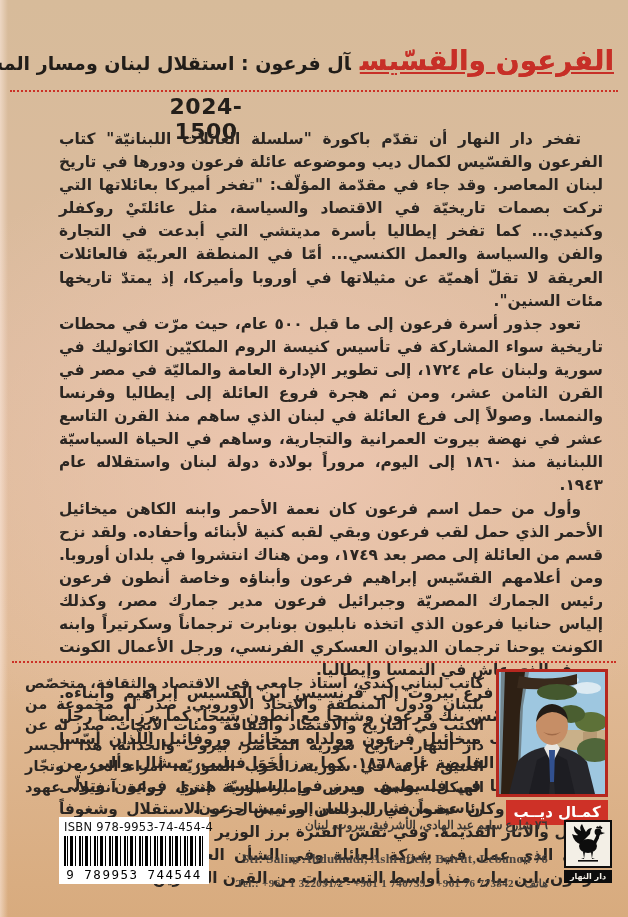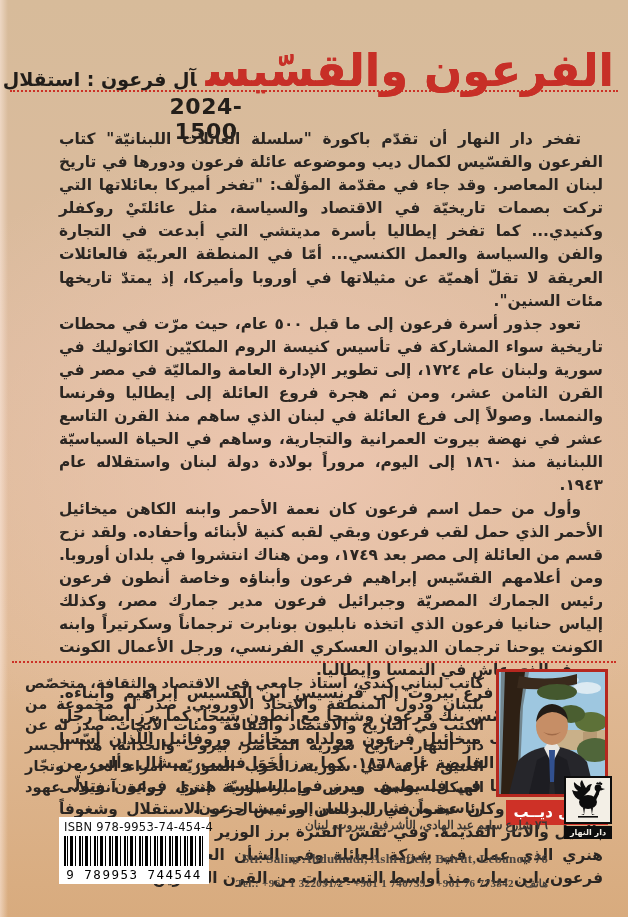--- a/index.html
+++ b/index.html
@@ -18,23 +18,24 @@
     position:absolute;left:0;top:0;bottom:0;width:8px;
     background:linear-gradient(90deg,rgba(255,238,228,.55),rgba(255,238,228,0));
     pointer-events:none;
   }
   
   .title-line{
     position:absolute;top:44px;left:12px;right:14px;
     direction:rtl;text-align:right;white-space:nowrap;
   }
   .book-title{
-    font-size:45px;font-weight:bold;color:#c72f27;
+    font-size:28px;font-weight:bold;color:#c72f27;
     letter-spacing:-1px;
     text-shadow:0 0 .4px #c72f27;
+    text-decoration:underline;
   }
   .book-subtitle{
     font-size:19px;font-weight:bold;color:#211d19;
     margin-right:9px;
   }
   .rule{border-top:2px dotted #cc3126;height:0;position:absolute;left:10px;right:10px;}
   .rule-title{top:90px;}
   .years{
     position:absolute;top:94px;left:150px;width:112px;
     direction:ltr;text-align:center;
@@ -89,21 +90,21 @@
   }
   .address{
     position:absolute;right:80px;top:818px;z-index:5;
     direction:rtl;text-align:right;color:#3b3733;font-family:Liberation Serif, serif;
   }
   .addr-ar{font-size:12px;font-weight:bold;letter-spacing:.5px;}
   .addr-en{font-size:13px;font-weight:bold;color:#4a4440;letter-spacing:.3px;margin-top:18px;}
   .tel-line,.email-line{font-size:11px;font-weight:bold;color:#45403b;margin-top:10px;}
   .ltr{direction:ltr;unicode-bidi:embed;display:inline-block;letter-spacing:.4px;}
   .ar-label{margin-left:4px;}
-  .logo{position:absolute;right:16px;top:776px;width:48px;z-index:5;}
+  .logo{position:absolute;right:16px;top:820px;width:48px;z-index:5;}
   .logo-square{
     width:44px;height:44px;border:2px solid #0d0d0d;background:#f3efe6;line-height:0;
   }
   .logo-label{
     margin-top:2px;width:48px;height:13px;line-height:13px;
     background:#0d0d0d;color:#f3efe6;text-align:center;
     font-size:8px;font-weight:bold;
   }
 </style>
 </head>

